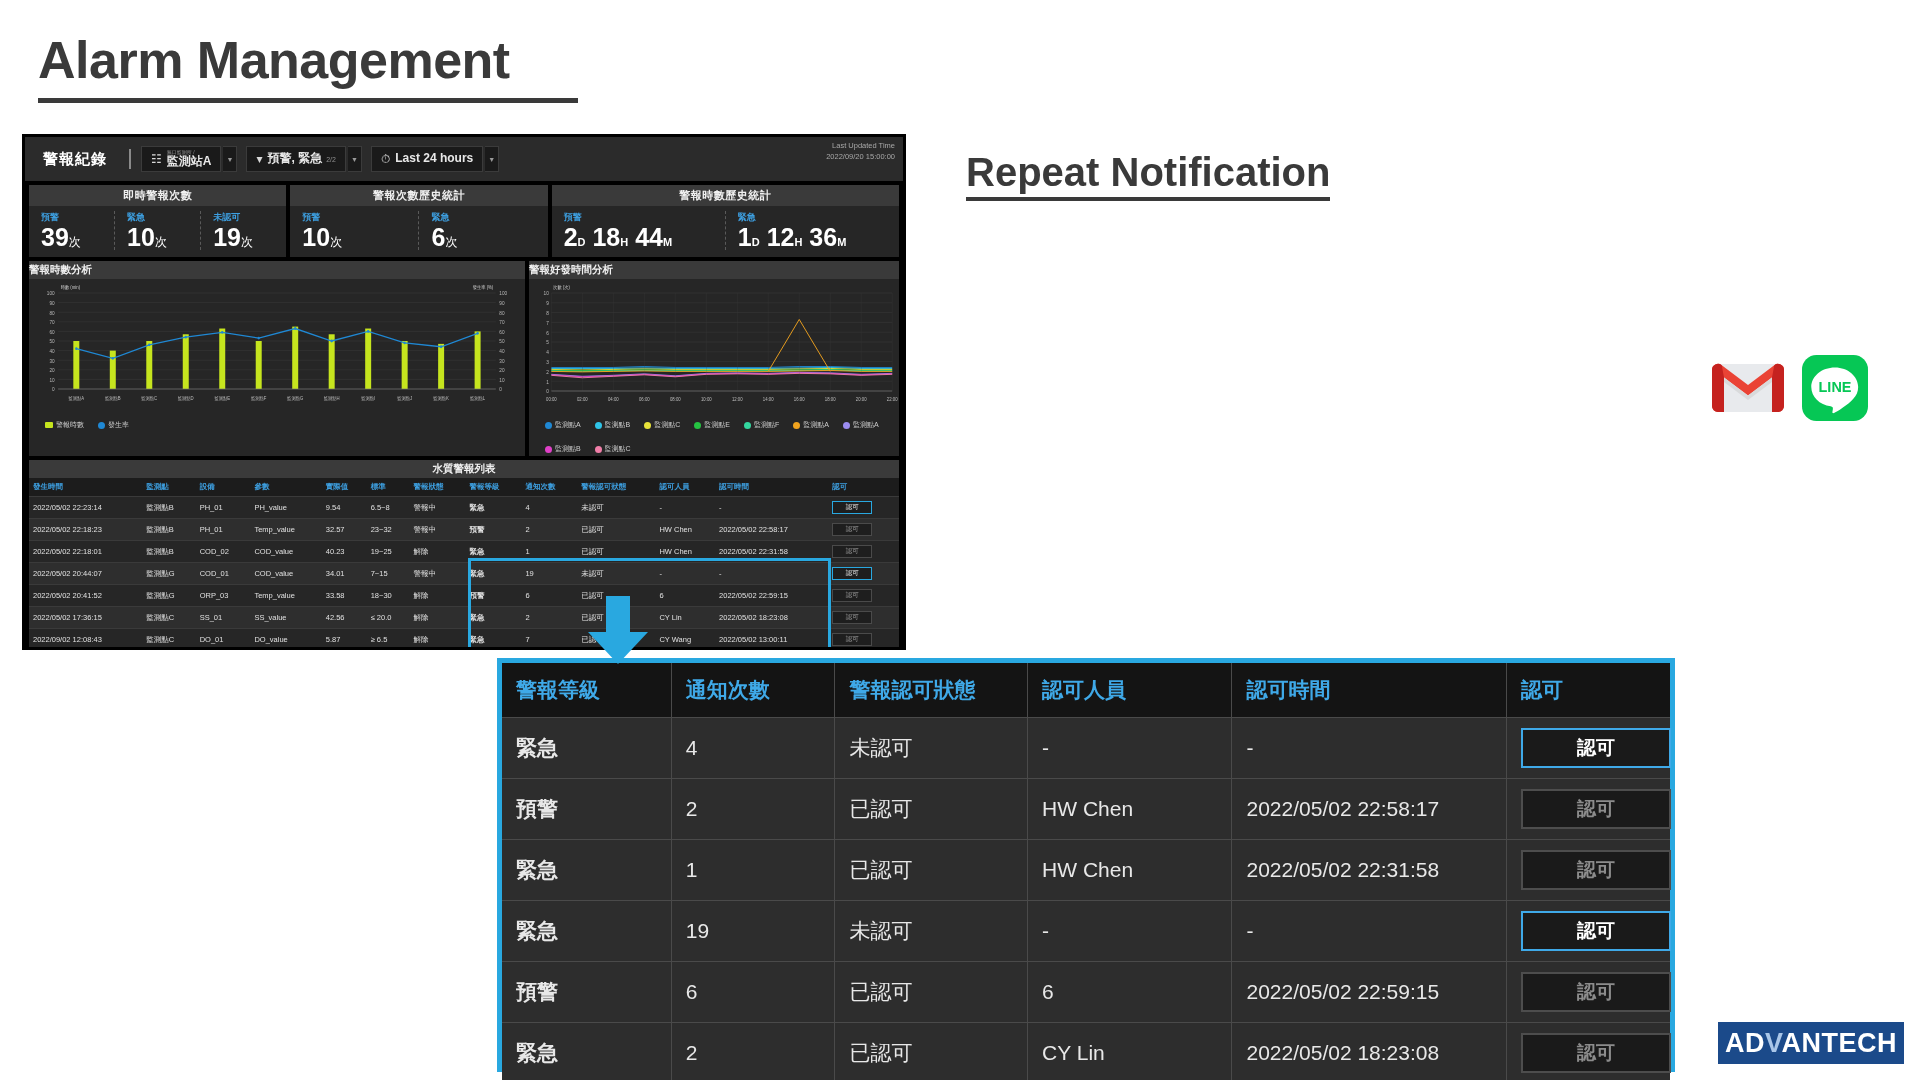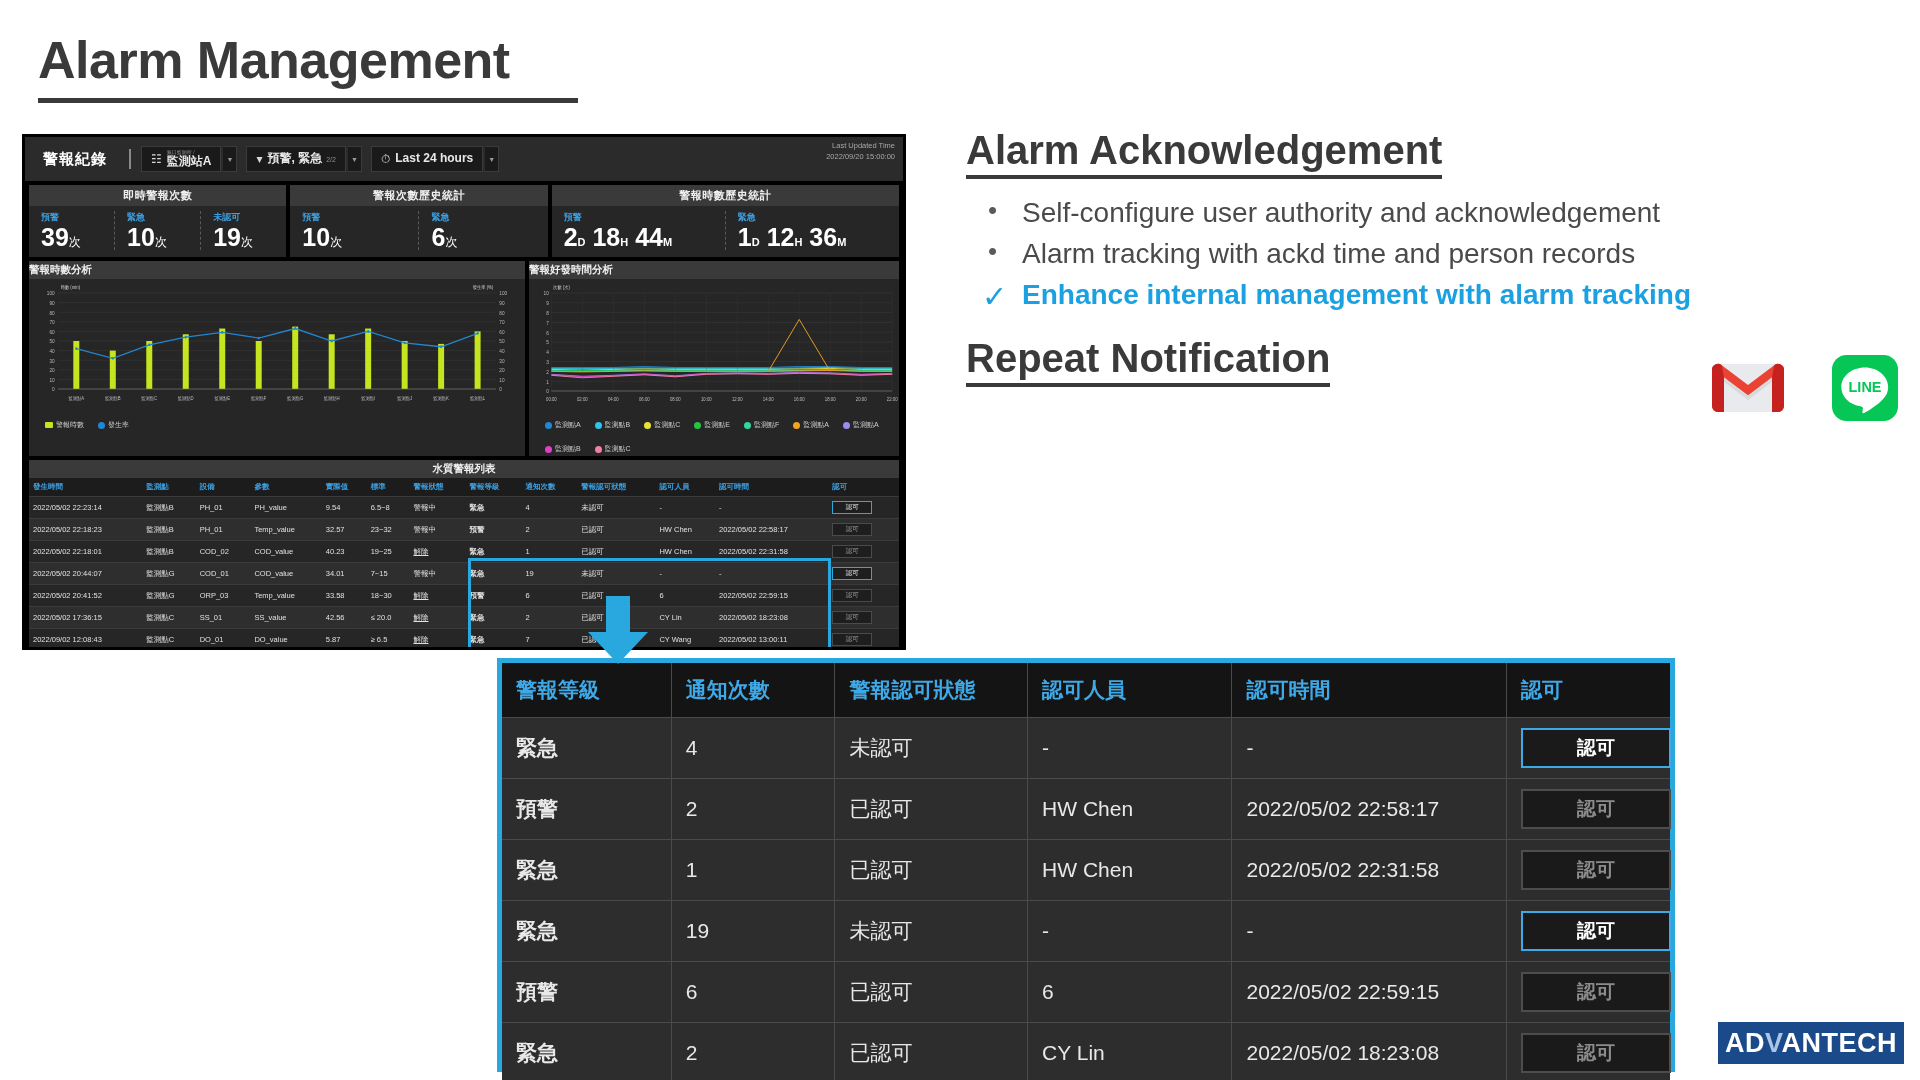--- a/index.html
+++ b/index.html
@@ -115,21 +115,21 @@
     border-bottom: 1px solid #3a3a3a;
   }
   table.mini td {
     color:#e0e0e0; font-size:7.5px; padding: 4px 4px; white-space:nowrap;
     border-bottom:1px solid #3a3a3a;
   }
   table.mini tr:nth-child(even) td { background:#2e2e2e; }
   .sev-urgent { color:#ff2a2a; font-weight:bold; }
   .sev-warn  { color:#f5b40a; font-weight:bold; }
   .st-alarm  { color:#ff2a2a; }
-  .st-clear  { color:#bdbdbd;text-decoration:underline; }
+  .st-clear  { color:#bdbdbd; }
   .ack-no    { color:#ff2a2a; }
   .ack-yes   { color:#c8c8c8; }
   .minibtn {
     display:inline-block; width:40px; text-align:center;
     font-size:6.5px; padding:1px 0; color:#9a9a9a;
     background:#1e1e1e; border:1px solid #4a4a4a;
   }
   .minibtn.active { color:#e8e8e8; border-color:#29a8e0; }
   
   #mini-highlight {
@@ -196,21 +196,21 @@
   }
   ul.bullets li.check {
     color:#1ba1e2; font-weight: bold;
   }
   ul.bullets li.check::before {
     content:"\2713"; left: 16px; top: 0px; font-size: 30px; color:#1ba1e2; font-weight: normal;
   }
   #sec2 { margin-top: 22px; }
 
   
-  #msg-icons { position:absolute; left: 1712px; top: 355px; display:flex; gap: 48px; align-items:center;}
+  #msg-icons { position:absolute; left: 1712px; top: 355px; display:flex; gap: 18px; align-items:center;}
   .gmail-ico { width: 72px; height: 56px; }
   .line-ico { width: 66px; height: 66px; }
 
   
   #advantech-logo {
     position:absolute; left: 1718px; top: 1022px;
     width: 186px; height: 42px; background:#1b4a8a;
     display:flex; align-items:center; justify-content:center;
   }
   #advantech-logo .lw {
@@ -719,28 +719,20 @@
           <td>2022/05/02 18:23:08</td>
           <td>
             <span class="big-btn">認可</span>
           </td>
         </tr>
       </tbody>
   </table>
 </div>
 
 <div id="right-col">
-  <div>
-    <div class="sec-head">Alarm Acknowledgement</div>
-    <ul class="bullets" id="sec0-list">
-        <li class="">Self-configure user authority and acknowledgement</li>
-        <li class="">Alarm tracking with ackd time and person records</li>
-        <li class="check">Enhance internal management with alarm tracking</li>
-      </ul>
-  </div>
   <div id="sec2">
     <div class="sec-head">Repeat Notification</div>
   </div>
 </div>
 
 <div id="msg-icons">
   <svg class="gmail-ico" viewBox="0 0 48 36">
     <rect x="0" y="2" width="48" height="32" rx="4" fill="#e8eaed"></rect>
     <path d="M0 6 L0 30 a4 4 0 0 0 4 4 L8 34 L8 11 L24 23 L40 11 L40 34 L44 34 a4 4 0 0 0 4 -4 L48 6 a4 4 0 0 0 -6.5 -3.2 L24 16 L6.5 2.8 A4 4 0 0 0 0 6 Z" fill="#ea4335"></path>
     <path d="M8 11 L8 34 L4 34 a4 4 0 0 1 -4 -4 L0 6 a4 4 0 0 1 6.5 -3.2 Z" fill="#c5221f"></path>

